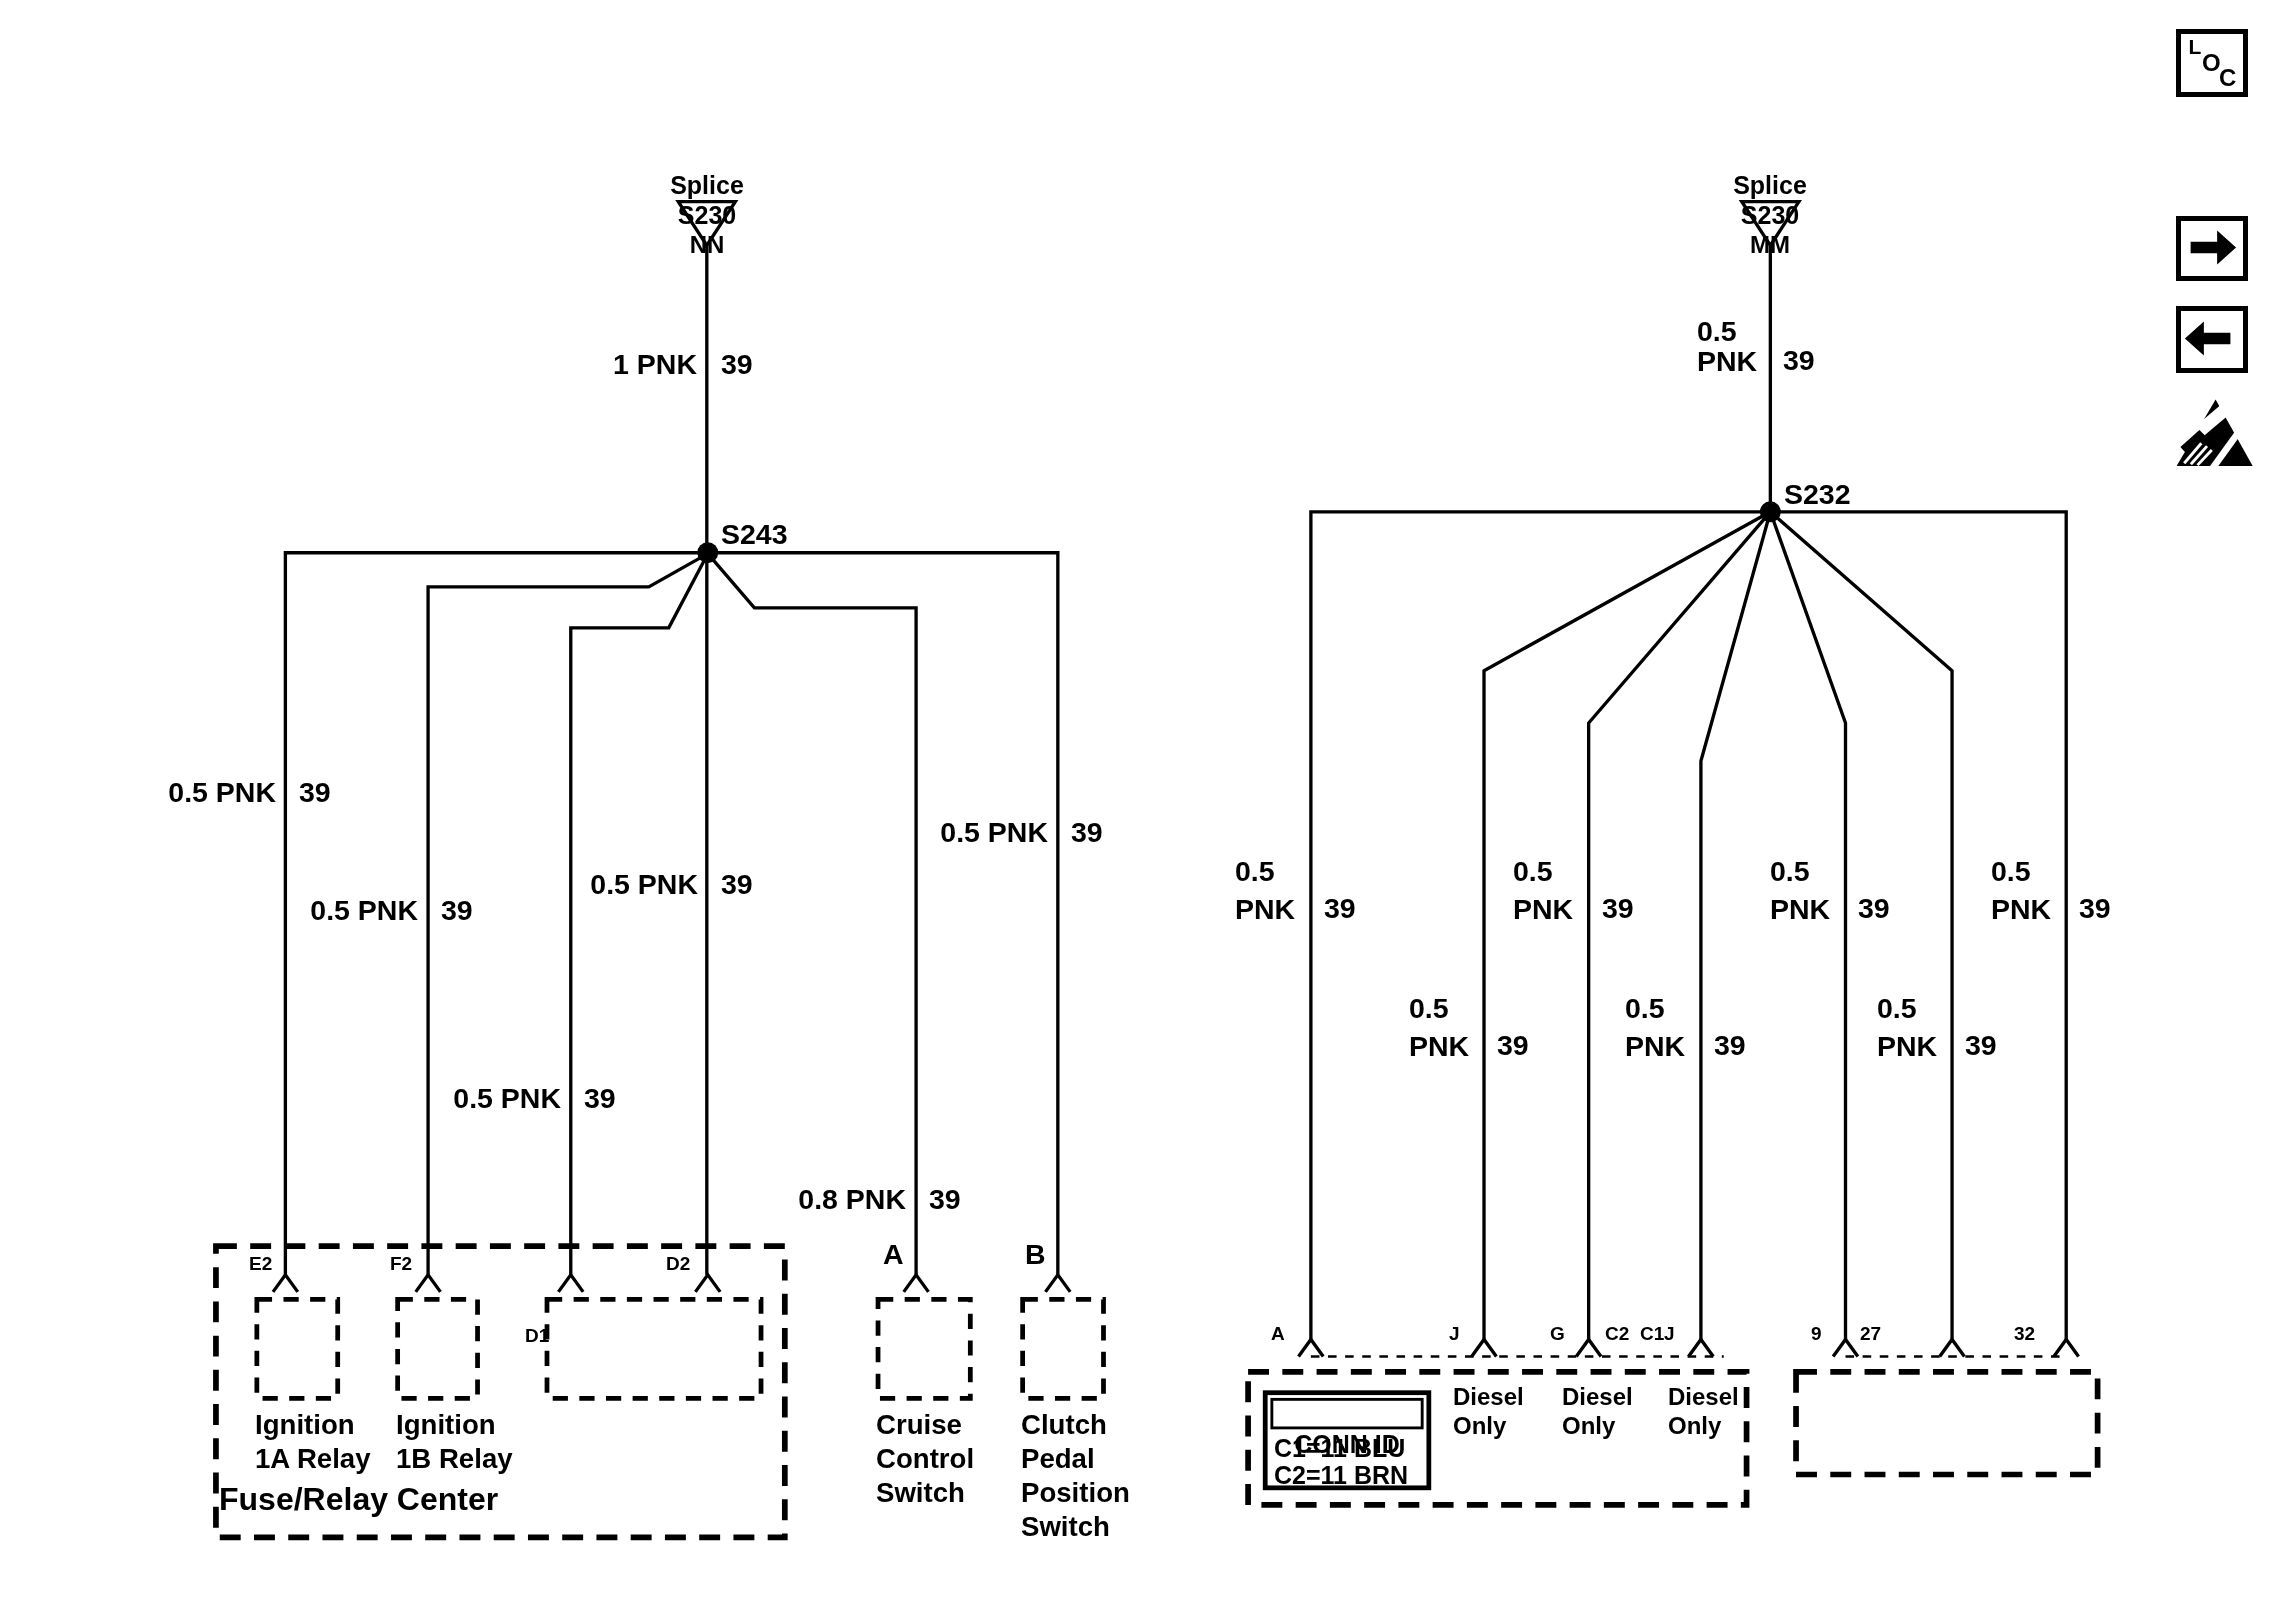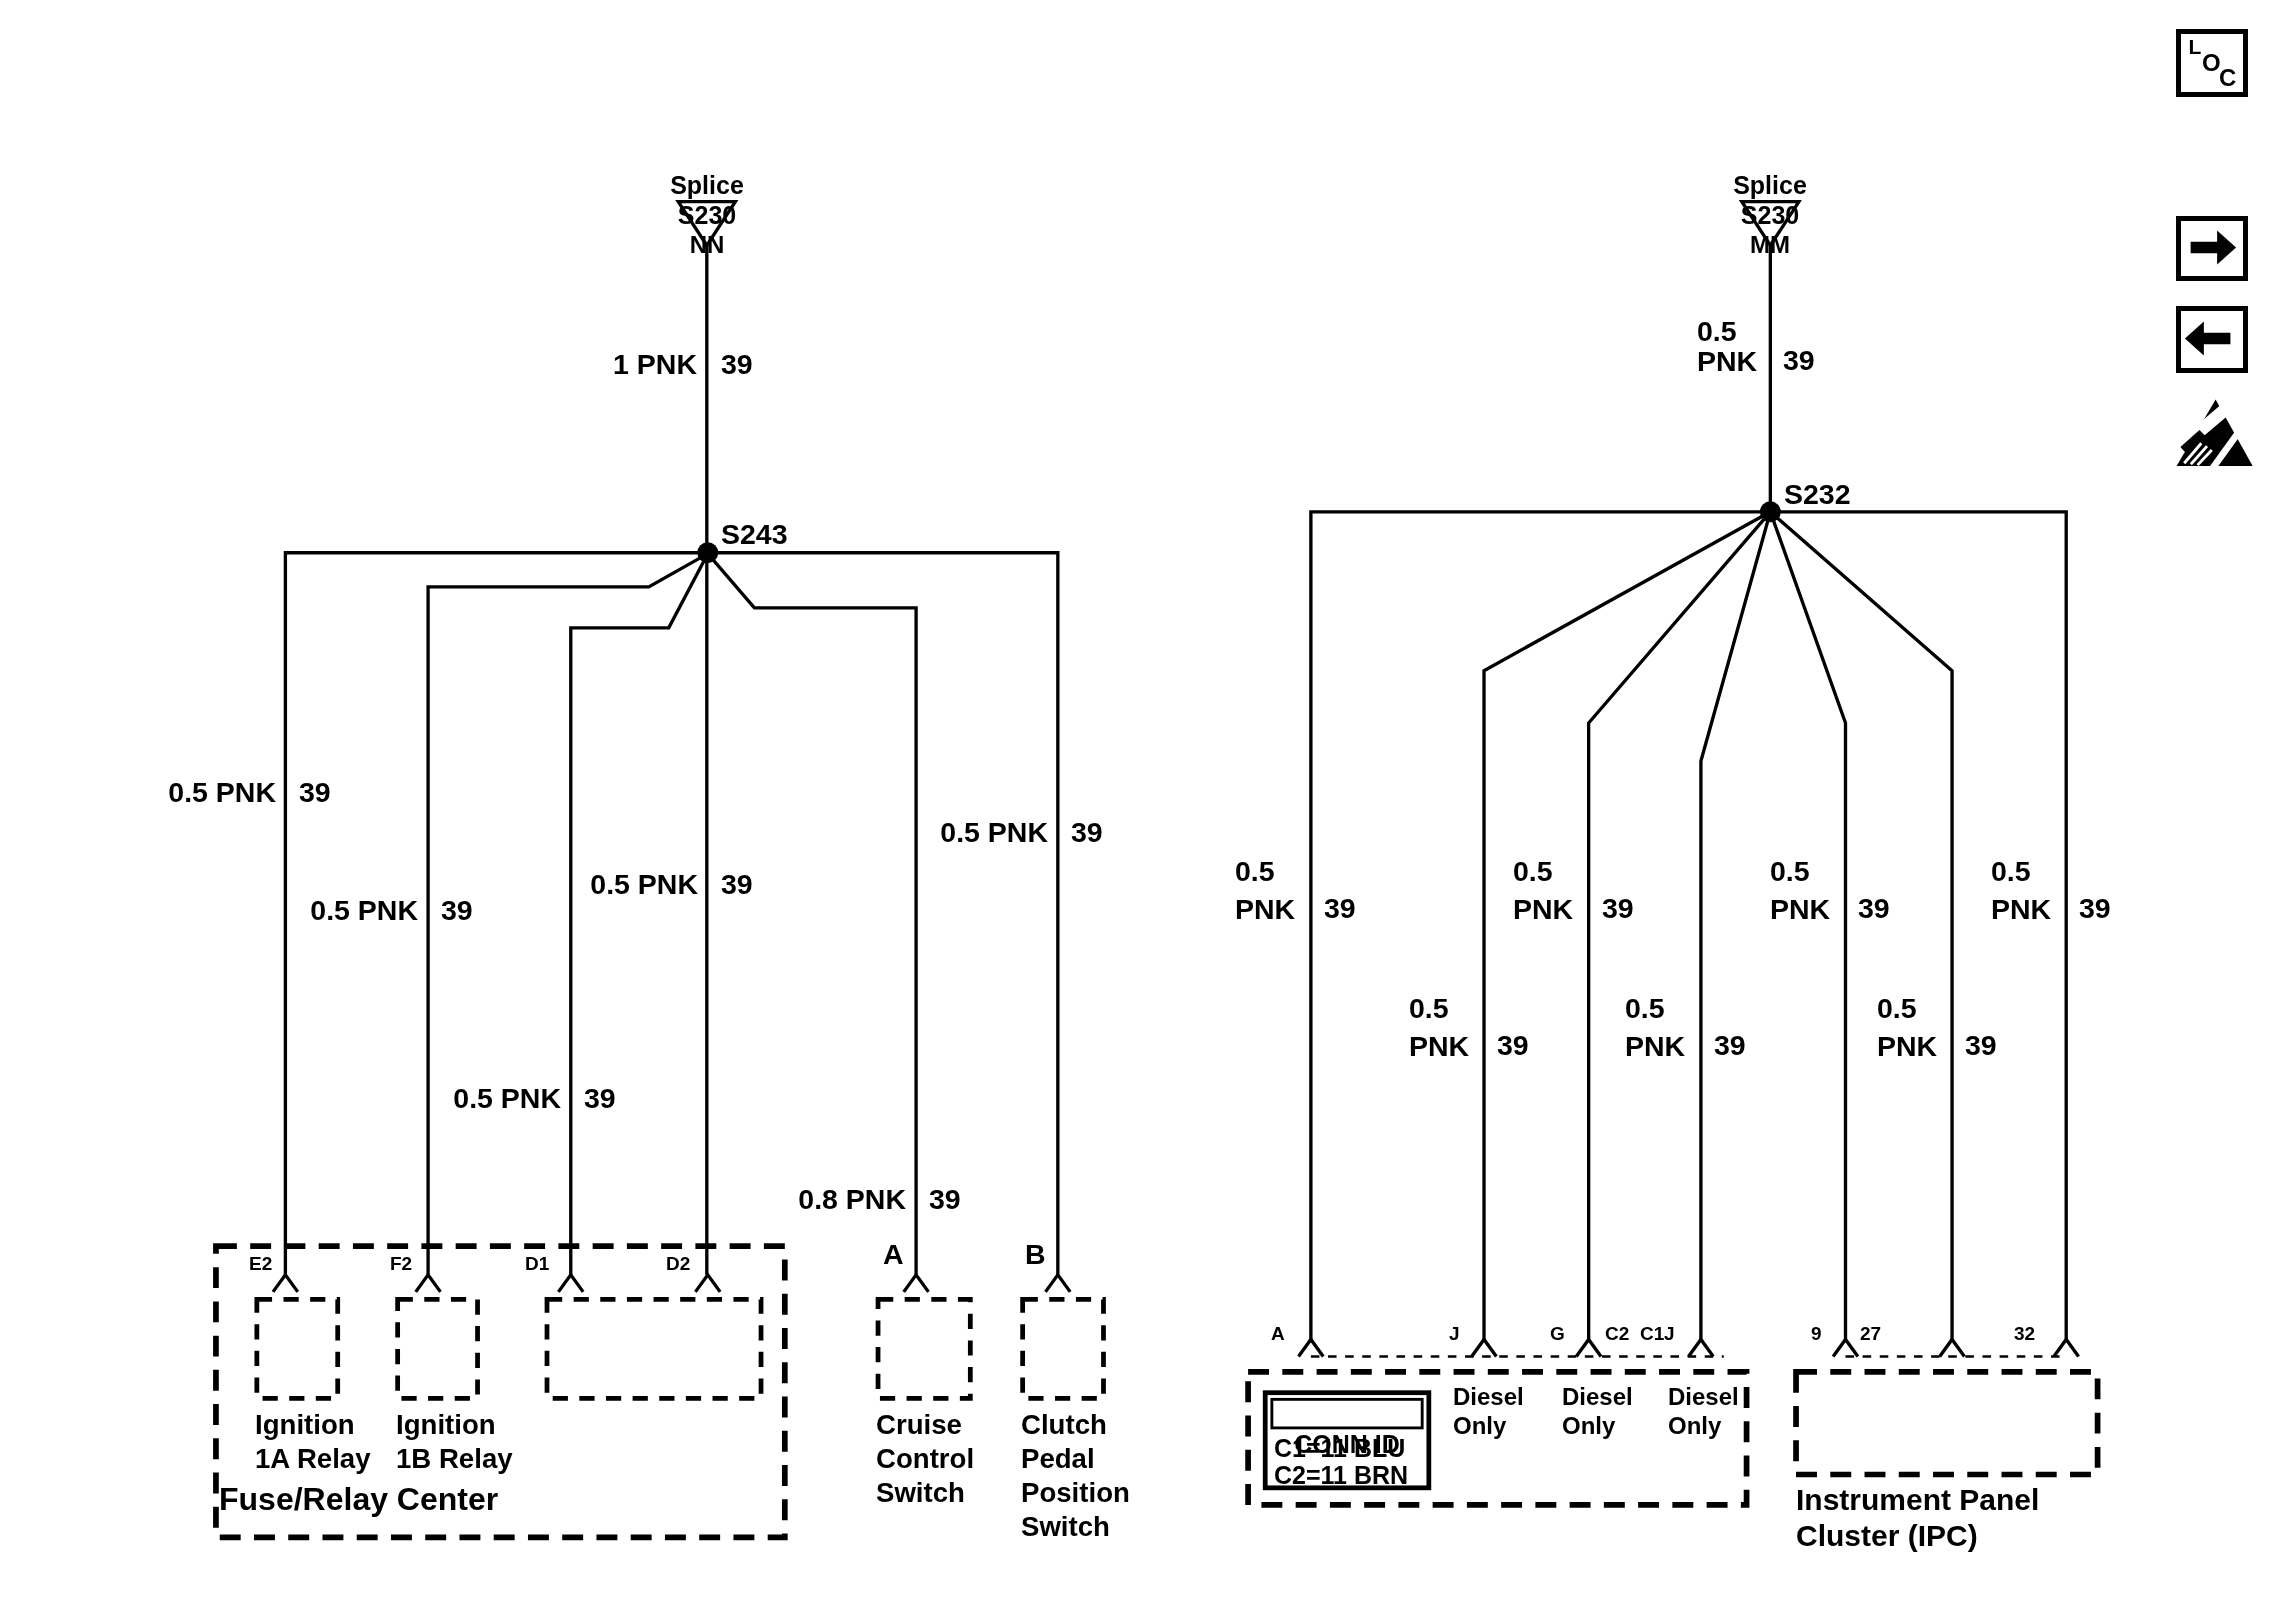--- a/index.html
+++ b/index.html
@@ -101,21 +101,21 @@
   <div class="t" style="left:584px;top:1080px">39</div>
   <div class="t ra" style="left:698px;top:866px">0.5 PNK</div>
   <div class="t" style="left:721px;top:866px">39</div>
   <div class="t ra" style="left:906px;top:1181px">0.8 PNK</div>
   <div class="t" style="left:929px;top:1181px">39</div>
   <div class="t ra" style="left:1048px;top:814px">0.5 PNK</div>
   <div class="t" style="left:1071px;top:814px">39</div>
 
   <div class="t fs28" style="left:249px;top:1248px">E2</div>
   <div class="t fs28" style="left:390px;top:1248px">F2</div>
-  <div class="t fs28" style="left:525px;top:1248px">D1</div>
+  <div class="t fs28" style="left:525px;top:1320px">D1</div>
   <div class="t fs28" style="left:666px;top:1248px">D2</div>
   <div class="t" style="left:883px;top:1236px">A</div>
   <div class="t" style="left:1025px;top:1236px">B</div>
 
   <div class="t fs29" style="left:255px;top:1408px">Ignition
 1A Relay</div>
   <div class="t fs29" style="left:396px;top:1408px">Ignition
 1B Relay</div>
   <div class="t fs29" style="left:876px;top:1408px">Cruise
 Control
@@ -171,22 +171,20 @@
 Only</div>
   <div class="t fs25" style="left:1562px;top:1383px">Diesel
 Only</div>
   <div class="t fs25" style="left:1668px;top:1383px">Diesel
 Only</div>
 
   <div class="t ca fs26" style="left:1347px;top:1402px">CONN ID</div>
   <div class="t fs26" style="left:1274px;top:1434px">C1=11 BLU</div>
   <div class="t fs26" style="left:1274px;top:1461px">C2=11 BRN</div>
 
-  <div class="t fs32" style="left:1796px;top:1482px">Instrument Panel
-Cluster (IPC)</div>
 
   <div class="btn" style="left:2176px;top:28.5px;width:72px;height:68px">
     <span style="left:7.6px;top:1.9px;font-size:21px">L</span>
     <span style="left:21px;top:15px;font-size:24px">O</span>
     <span style="left:38px;top:30px;font-size:24px">C</span>
   </div>
 
   <div class="btn" style="left:2176px;top:216px;width:72px;height:65px">
     <svg width="59" height="53" viewBox="0 0 62 56">
       <polygon points="10,22 38,22 38,10 58,28 38,46 38,34 10,34" fill="#000"></polygon>

